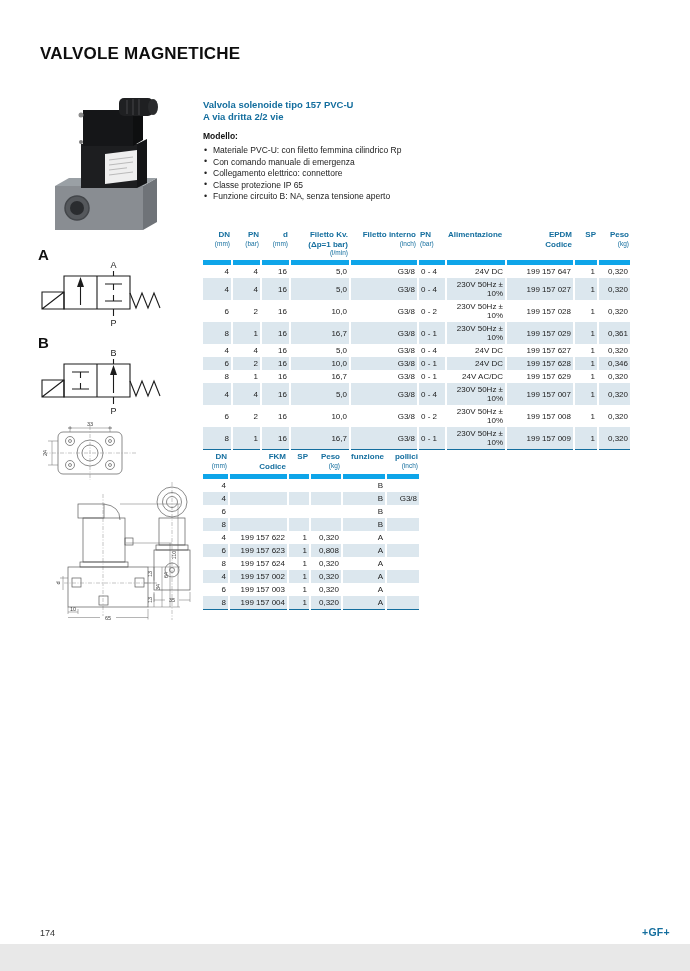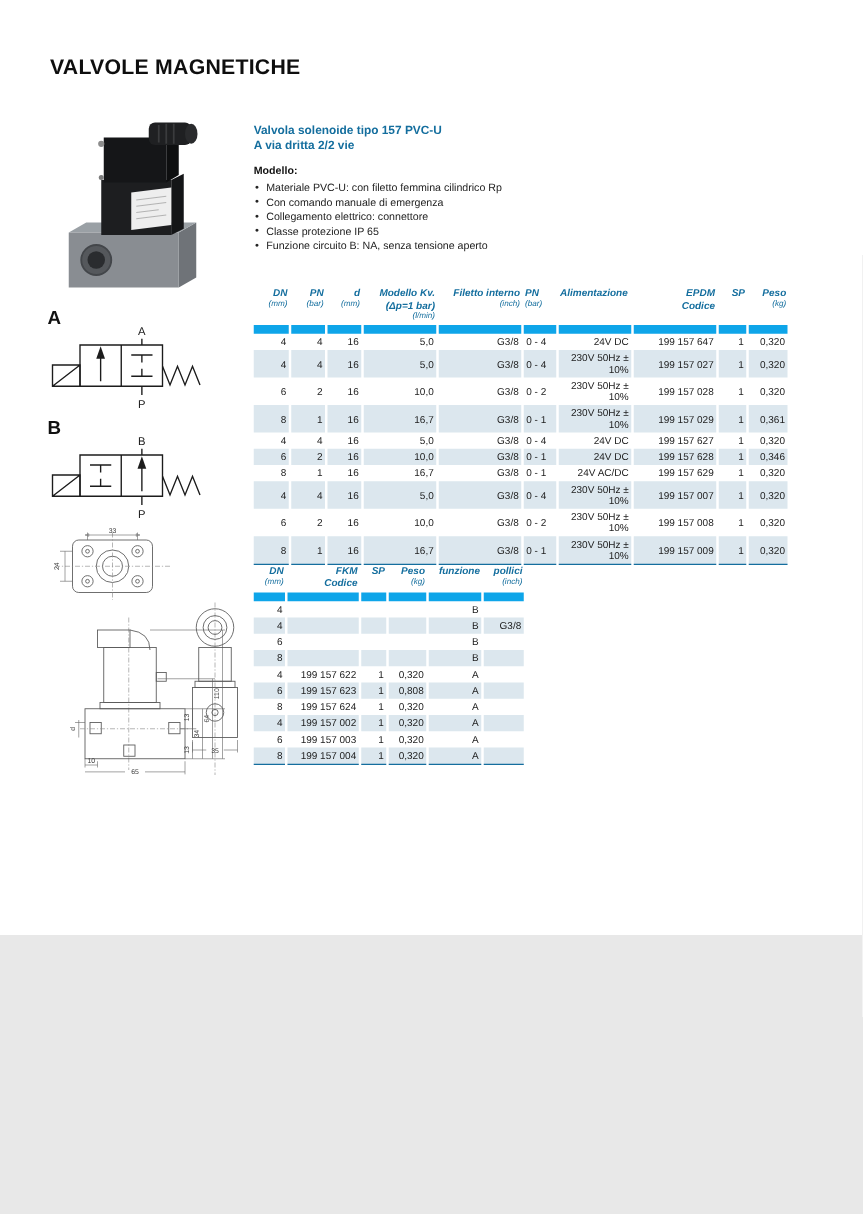--- a/index.html
+++ b/index.html
@@ -1,28 +1,28 @@
 <!DOCTYPE html>
 <html style="--accent: #146e9e; --shade: #dce7ee;"><head>
 <meta charset="utf-8">
 <style>
   :root { --accent:#146e9e; --shade:#dce7ee; --ink:#1c1c1c; }
   html,body{margin:0;padding:0;background:#e8e8e8;}
-  .page{position:relative;width:690px;height:748px;background:#ffffff;overflow:hidden;
+  .page{position:relative;width:690px;height:944px;background:#ffffff;overflow:hidden;
         font-family:"Liberation Sans",sans-serif;color:var(--ink);margin:0 auto;}
   .abs{position:absolute;}
   .page-title{font-size:17px;font-weight:700;color:#0e0e0e;letter-spacing:.2px;}
   .prod-heading{font-size:9.5px;font-weight:700;color:var(--accent);line-height:11.5px;}
   .model-label{font-size:8.5px;font-weight:700;color:#111;}
   ul.bullets{margin:0;padding:0;list-style:none;font-size:8.5px;line-height:11.5px;color:#222;width:260px;}
   ul.bullets li{position:relative;padding-left:10px;}
   ul.bullets li::before{content:"\2022";position:absolute;left:1px;top:-0.5px;font-size:9px;color:#222;}
   table.data{border-collapse:separate;border-spacing:2px 0;table-layout:fixed;font-size:8px;}
   table.data th{vertical-align:top;padding:0 1px 3px 1px;color:var(--accent);
-                border-bottom:7px solid #0ea5e9;font-weight:400;font-style:italic;}
+                border-bottom:5px solid #0ea5e9;font-weight:400;}
   table.data .hm{font-weight:700;font-size:8px;line-height:9.5px;}
   table.data .hs{font-weight:400;font-size:6.5px;line-height:8px;}
   table.data td{padding:2px 2px;line-height:9px;vertical-align:middle;color:var(--ink);}
   table.data tr.shade td{background:var(--shade);}
   table.data tbody tr:last-child td{border-bottom:1px solid var(--accent);}
   .al-r{text-align:right;} .al-l{text-align:left;}
   td.bold{font-weight:400;color:#000;}
   .diag-label{font-size:15px;font-weight:700;color:#111;}
   .footer-num{font-size:9px;color:#333;text-align:right;}
   .footer-logo{font-size:10.5px;font-weight:700;color:var(--accent);letter-spacing:.3px;}
@@ -187,21 +187,21 @@
           </th>
           <th class="al-r">
             <div class="hm">PN</div>
             <div class="hs">(bar)</div>
           </th>
           <th class="al-r">
             <div class="hm">d</div>
             <div class="hs">(mm)</div>
           </th>
           <th class="al-r">
-            <div class="hm">Modello Kv.</div>
+            <div class="hm">Filetto Kv.</div>
             <div class="hm">(Δp=1 bar)</div>
             <div class="hs">(l/min)</div>
           </th>
           <th class="al-r">
             <div class="hm">Filetto interno</div>
             <div class="hs">(inch)</div>
           </th>
           <th class="al-l">
             <div class="hm">PN</div>
             <div class="hs">(bar)</div>

